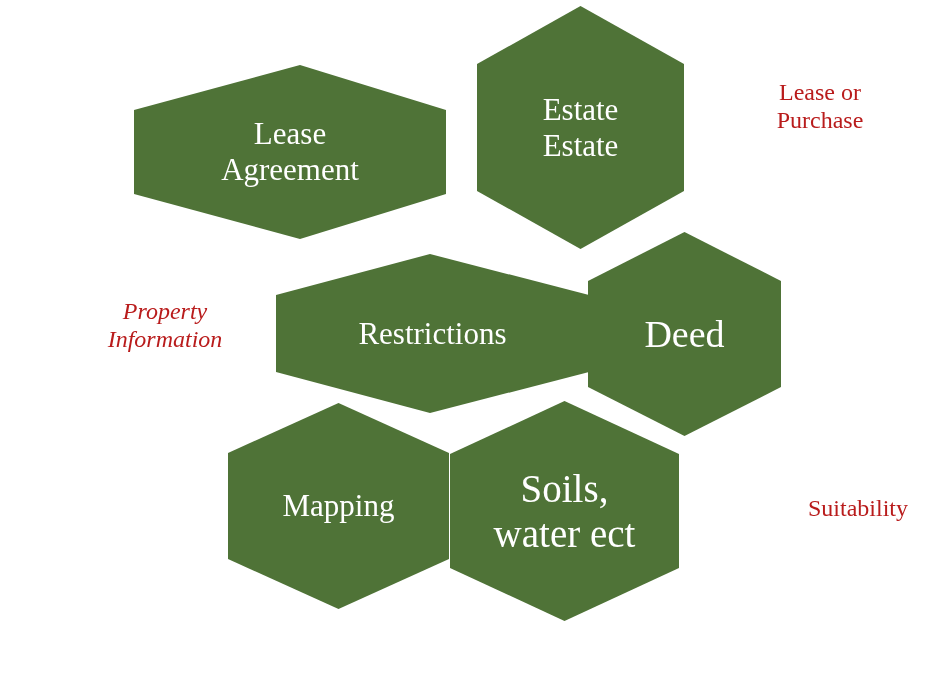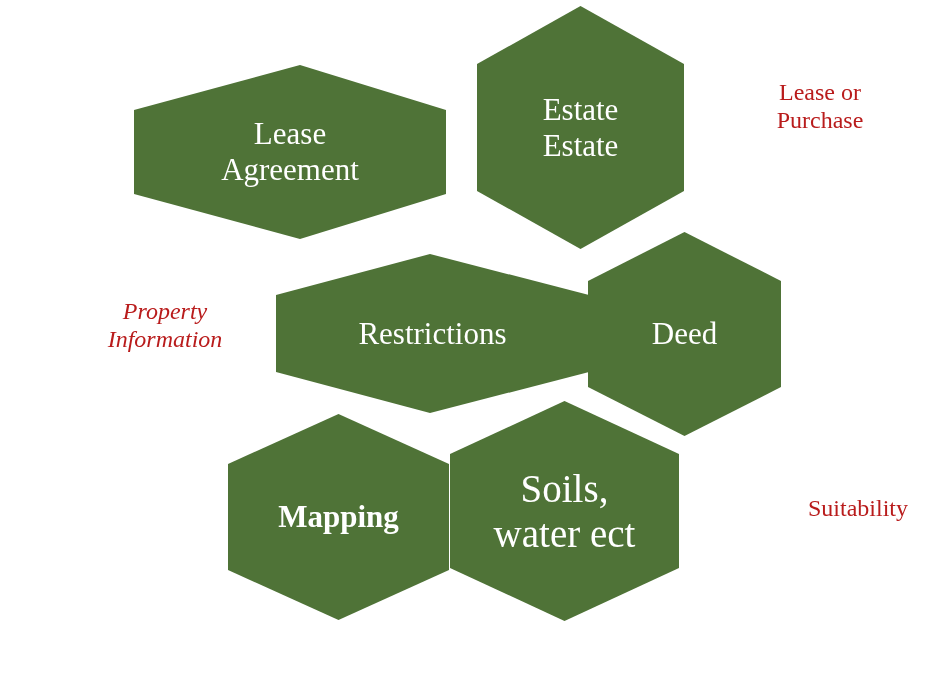--- a/index.html
+++ b/index.html
@@ -35,22 +35,22 @@
   .hex .hex-label {
     position: relative;
     z-index: 2;
     padding: 0 6px;
   }
 
   
   #hex-lease-agreement   { left: 134px; top: 65px;  width: 312px; height: 174px; font-size: 31px; justify-content: center; }
   #hex-real-estate-agent { left: 477px; top: 6px;   width: 207px; height: 243px; font-size: 31px; }
   #hex-restrictions      { left: 276px; top: 254px; width: 313px; height: 159px; font-size: 31px; }
-  #hex-deed-and-plat     { left: 588px; top: 232px; width: 193px; height: 204px; font-size: 31px; }
-  #hex-mapping           { left: 228px; top: 414px; width: 221px; height: 206px; font-size: 31px; font-weight: bold; }
+  #hex-deed-and-plat     { left: 588px; top: 232px; width: 193px; height: 204px; font-size: 38px; }
+  #hex-mapping           { left: 228px; top: 403px; width: 221px; height: 206px; font-size: 31px; }
   #hex-soils-water       { left: 450px; top: 401px; width: 229px; height: 220px; font-size: 39px; }
 
   
   .category-label {
     position: absolute;
     color: #b91c1c;
     text-align: center;
     line-height: 1.16;
     font-size: 24px;
     user-select: none;

